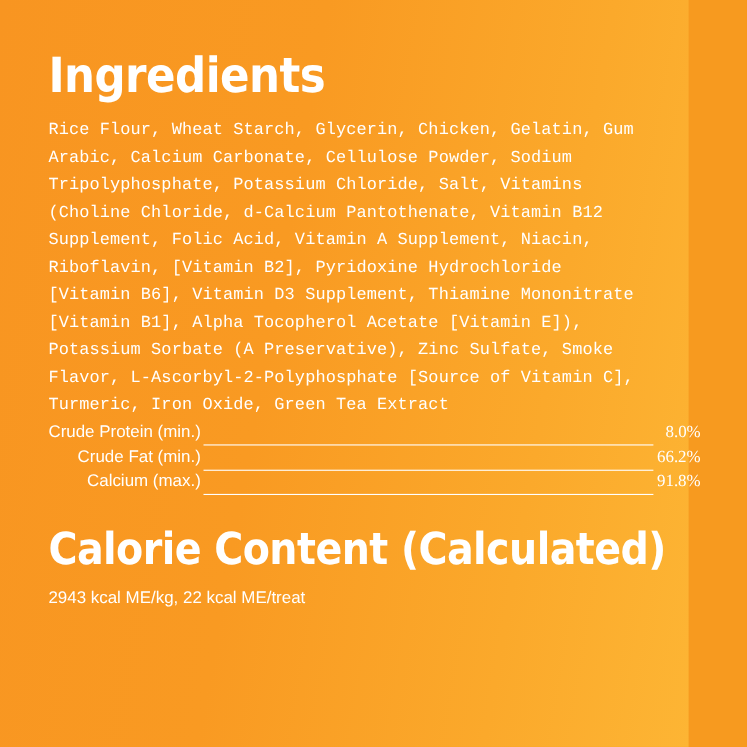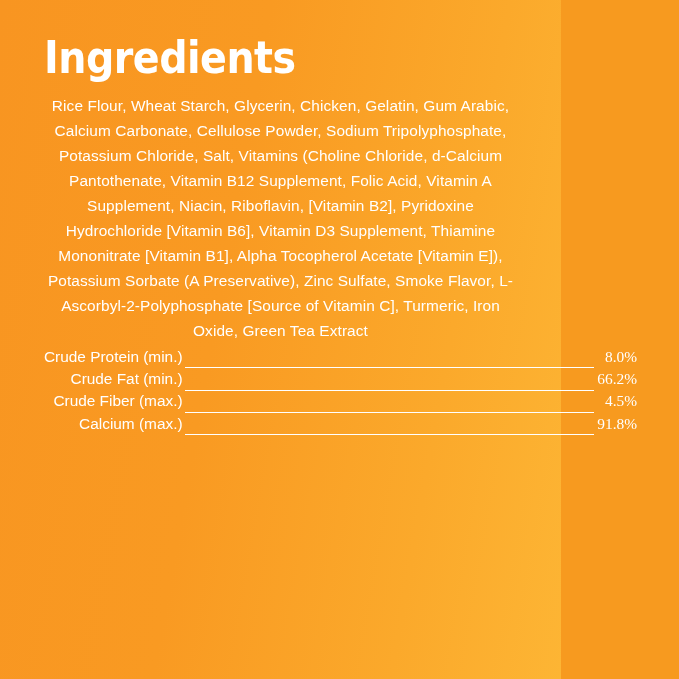--- a/index.html
+++ b/index.html
@@ -8,25 +8,25 @@
   }
   body {
     width: 679px;
     height: 679px;
     background: #F79A1F;
     font-family: "Liberation Sans", sans-serif;
     overflow: hidden;
   }
   .page {
     position: relative;
-    width: 561px;
+    width: 626px;
     height: 679px;
     background: linear-gradient(100deg, #F89521 0%, #F99A22 40%, #FBA92B 75%, #FDB534 100%);
     box-sizing: border-box;
-    padding: 28px 44px 0 44px;
+    padding: 40px 44px 0 44px;
   }
   .section {
     margin-bottom: 0;
   }
   h1 {
     margin: 0 0 14px 0;
     color: #FFFFFF;
     font-family: "DejaVu Sans", sans-serif;
     font-weight: bold;
     font-stretch: condensed;
@@ -45,21 +45,22 @@
     font-size: 40px;
     padding-top: 30px;
     white-space: nowrap;
   }
   .ingredients-body {
     color: #FFFFFF;
     font-size: 15.4px;
     line-height: 1.62;
     letter-spacing: 0.1px;
     max-width: 596px;
-    text-align: center;
+    text-align: left;
+    font-family: Liberation Mono, monospace;
   }
   .ga-table {
     width: 593px;
     border-collapse: collapse;
     margin-top: 2px;
   }
   .ga-row {
     height: 22px;
   }
   .ga-label, .ga-value {
@@ -111,27 +112,26 @@
           <td class="ga-label">Crude Protein (min.)</td>
           <td class="ga-dots"></td>
           <td class="ga-value">8.0%</td>
         </tr>
         <tr class="ga-row">
           <td class="ga-label">Crude Fat (min.)</td>
           <td class="ga-dots"></td>
           <td class="ga-value">66.2%</td>
         </tr>
         <tr class="ga-row">
-          <td class="ga-label">Crude Fiber (max.)</td>
-          <td class="ga-dots"></td>
-          <td class="ga-value">4.5%</td>
-        </tr>
-        <tr class="ga-row">
           <td class="ga-label">Calcium (max.)</td>
           <td class="ga-dots"></td>
           <td class="ga-value">91.8%</td>
         </tr>
       </tbody>
     </table>
   </div>
 
+  <div class="section">
+    <h1 class="h-calorie">Calorie Content (Calculated)</h1>
+    <div class="calorie-body">2943 kcal ME/kg, 22 kcal ME/treat</div>
+  </div>
 
 </div>
 
 </body></html>

